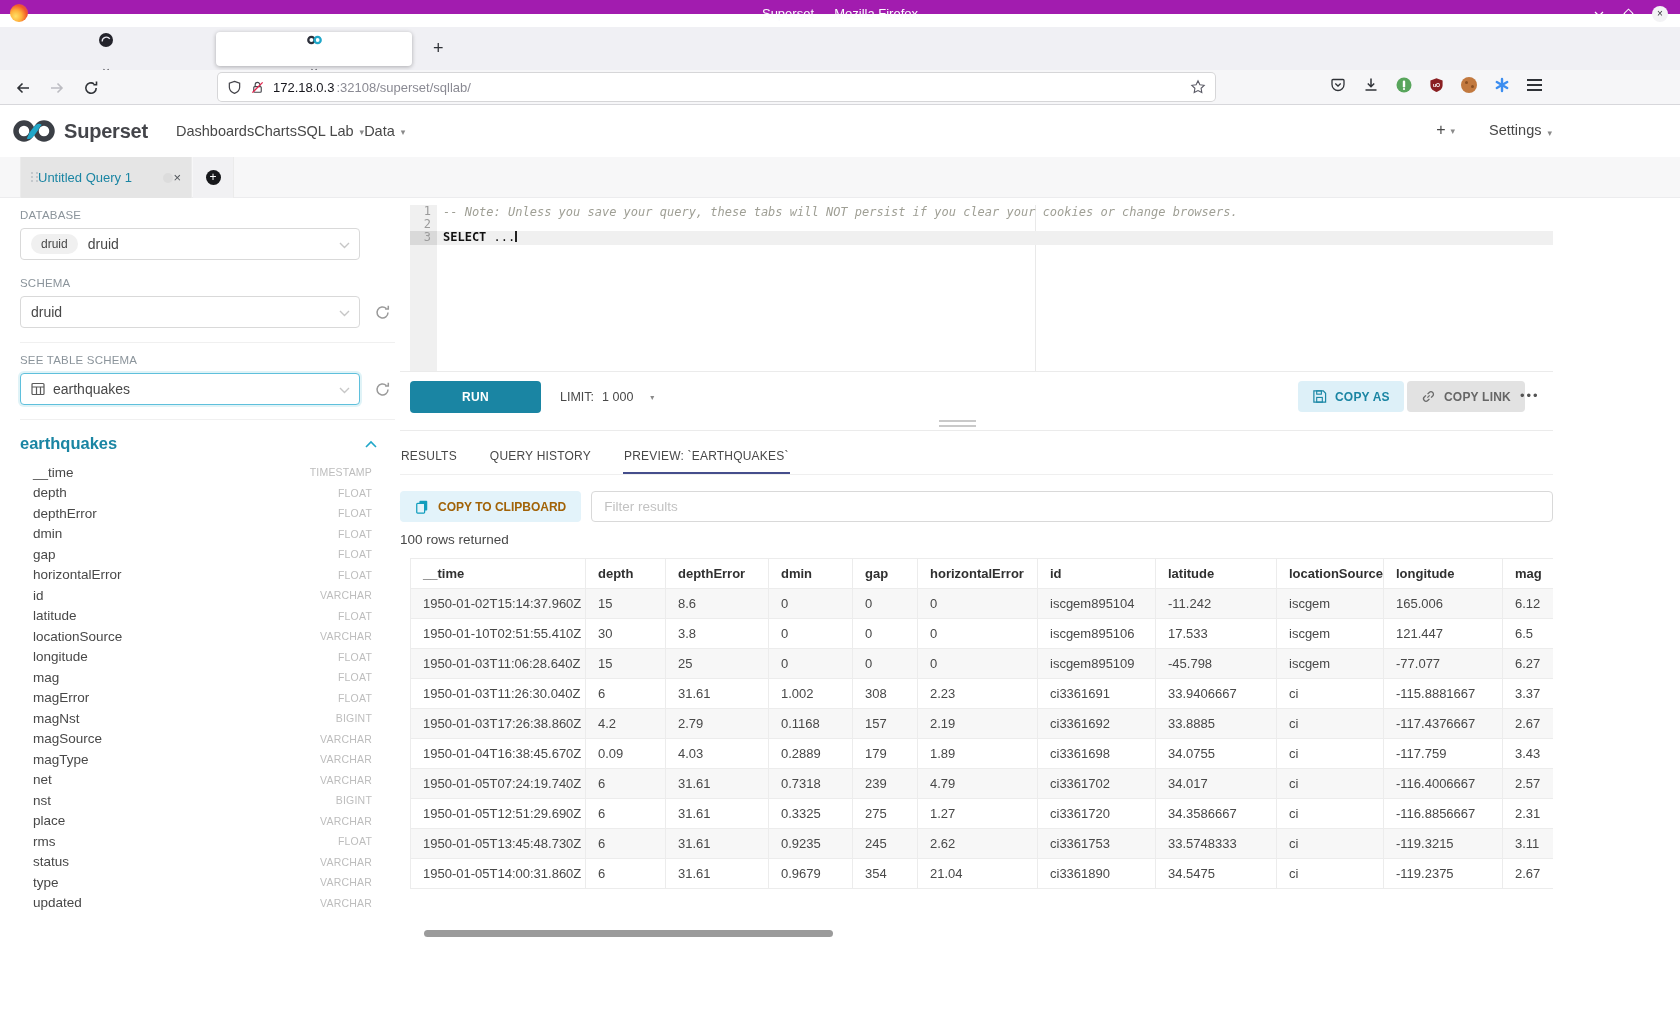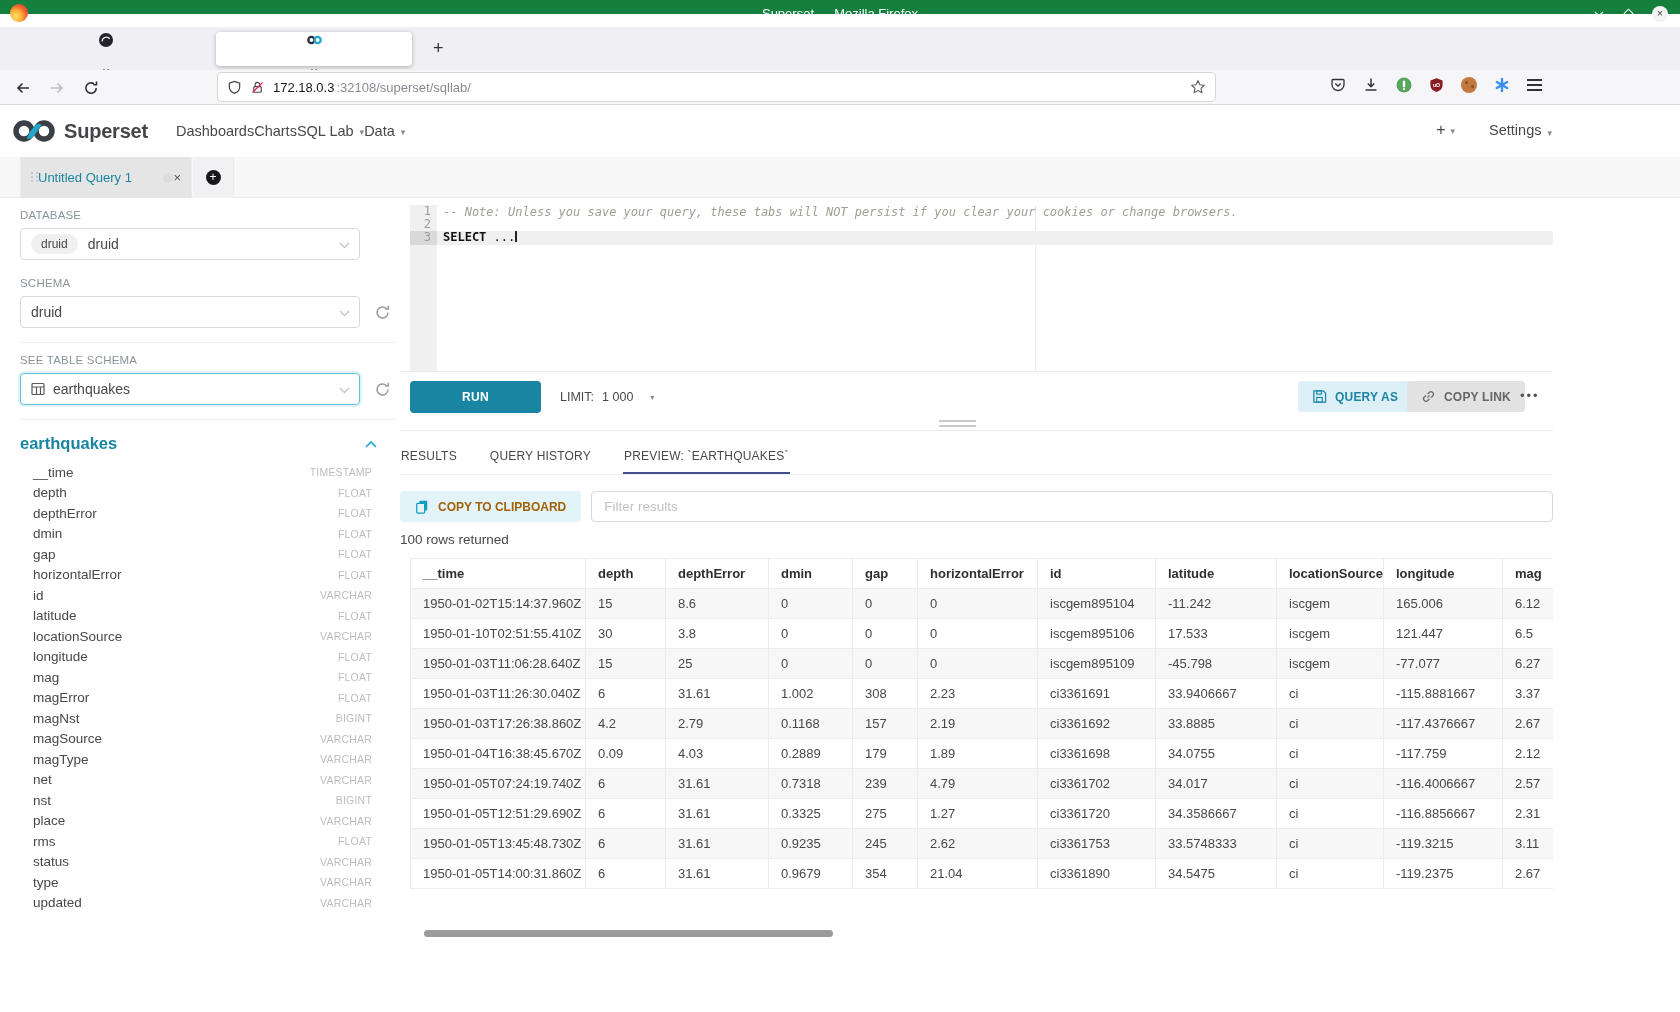--- a/index.html
+++ b/index.html
@@ -1,21 +1,21 @@
 <!DOCTYPE html>
 <html><head>
 <meta charset="utf-8">
 <style>
   *{box-sizing:border-box;margin:0;padding:0;}
   html,body{width:1680px;height:1012px;}
   body{position:relative;font-family:"Liberation Sans","DejaVu Sans",sans-serif;background:#fff;color:#484848;overflow:hidden;}
   svg{display:block;}
 
   
-  .titlebar{position:absolute;top:0;left:0;right:0;height:14px;background:#15803d;}
+  .titlebar{position:absolute;top:0;left:0;right:0;height:14px;background:#a21caf;}
   .ff-logo{position:absolute;left:10px;top:4px;width:18px;height:18px;border-radius:50%;
     background:radial-gradient(circle at 32% 68%,#ffe066 0%,#ffb03a 34%,#f2582c 64%,#c23a8c 100%);}
   .win-title{position:absolute;top:6px;left:0;right:0;text-align:center;color:#fbfbfe;font-size:13px;}
   .win-ctrls{position:absolute;right:12px;top:0;height:27px;display:flex;align-items:center;gap:17px;}
   .close-circle{width:16px;height:16px;border-radius:50%;background:#f3f3f5;display:flex;align-items:center;justify-content:center;
     color:#33363c;font-size:10px;line-height:1;}
 
   
   .tabstrip{position:absolute;top:27px;left:0;right:0;height:43px;background:#f0f0f4;display:flex;align-items:center;padding-left:8px;}
   .btab{width:196px;height:34px;border-radius:4px;display:flex;align-items:center;padding:0 9px;font-size:12.5px;color:#15141a;gap:8px;flex-direction:column;}
@@ -498,21 +498,21 @@
     <span class="lcaret">▾</span>
   </div>
   <div class="pillbtn save-btn">
     <span>
       <svg width="15" height="15" viewBox="0 0 16 16">
           <path d="M2 2h10l2.5 2.5V14H2z" stroke="#1a87a5" stroke-width="1.3" fill="none"></path>
           <rect x="5" y="9" width="6" height="5" stroke="#1a87a5" stroke-width="1.2" fill="none"></rect>
           <rect x="5" y="2" width="5" height="3.5" stroke="#1a87a5" stroke-width="1.2" fill="none"></rect>
         </svg>
     </span>
-    <span>QUERY AS</span>
+    <span>COPY AS</span>
   </div>
   <div class="pillbtn copylink-btn">
     <span>
       <svg width="15" height="15" viewBox="0 0 16 16">
           <path d="M6.8 9.2l2.4-2.4" stroke="#6b6b6b" stroke-width="1.4" fill="none"></path>
           <path d="M9 10.5l-1.8 1.8a2.6 2.6 0 0 1-3.7-3.7L5.3 6.8" stroke="#6b6b6b" stroke-width="1.4" fill="none"></path>
           <path d="M7 5.5l1.8-1.8a2.6 2.6 0 0 1 3.7 3.7L10.7 9.2" stroke="#6b6b6b" stroke-width="1.4" fill="none"></path>
         </svg>
     </span>
     <span>COPY LINK</span>
@@ -644,21 +644,21 @@
           <td>1950-01-04T16:38:45.670Z</td>
           <td>0.09</td>
           <td>4.03</td>
           <td>0.2889</td>
           <td>179</td>
           <td>1.89</td>
           <td>ci3361698</td>
           <td>34.0755</td>
           <td>ci</td>
           <td>-117.759</td>
-          <td>2.12</td>
+          <td>3.43</td>
         </tr>
         <tr>
           <td>1950-01-05T07:24:19.740Z</td>
           <td>6</td>
           <td>31.61</td>
           <td>0.7318</td>
           <td>239</td>
           <td>4.79</td>
           <td>ci3361702</td>
           <td>34.017</td>

